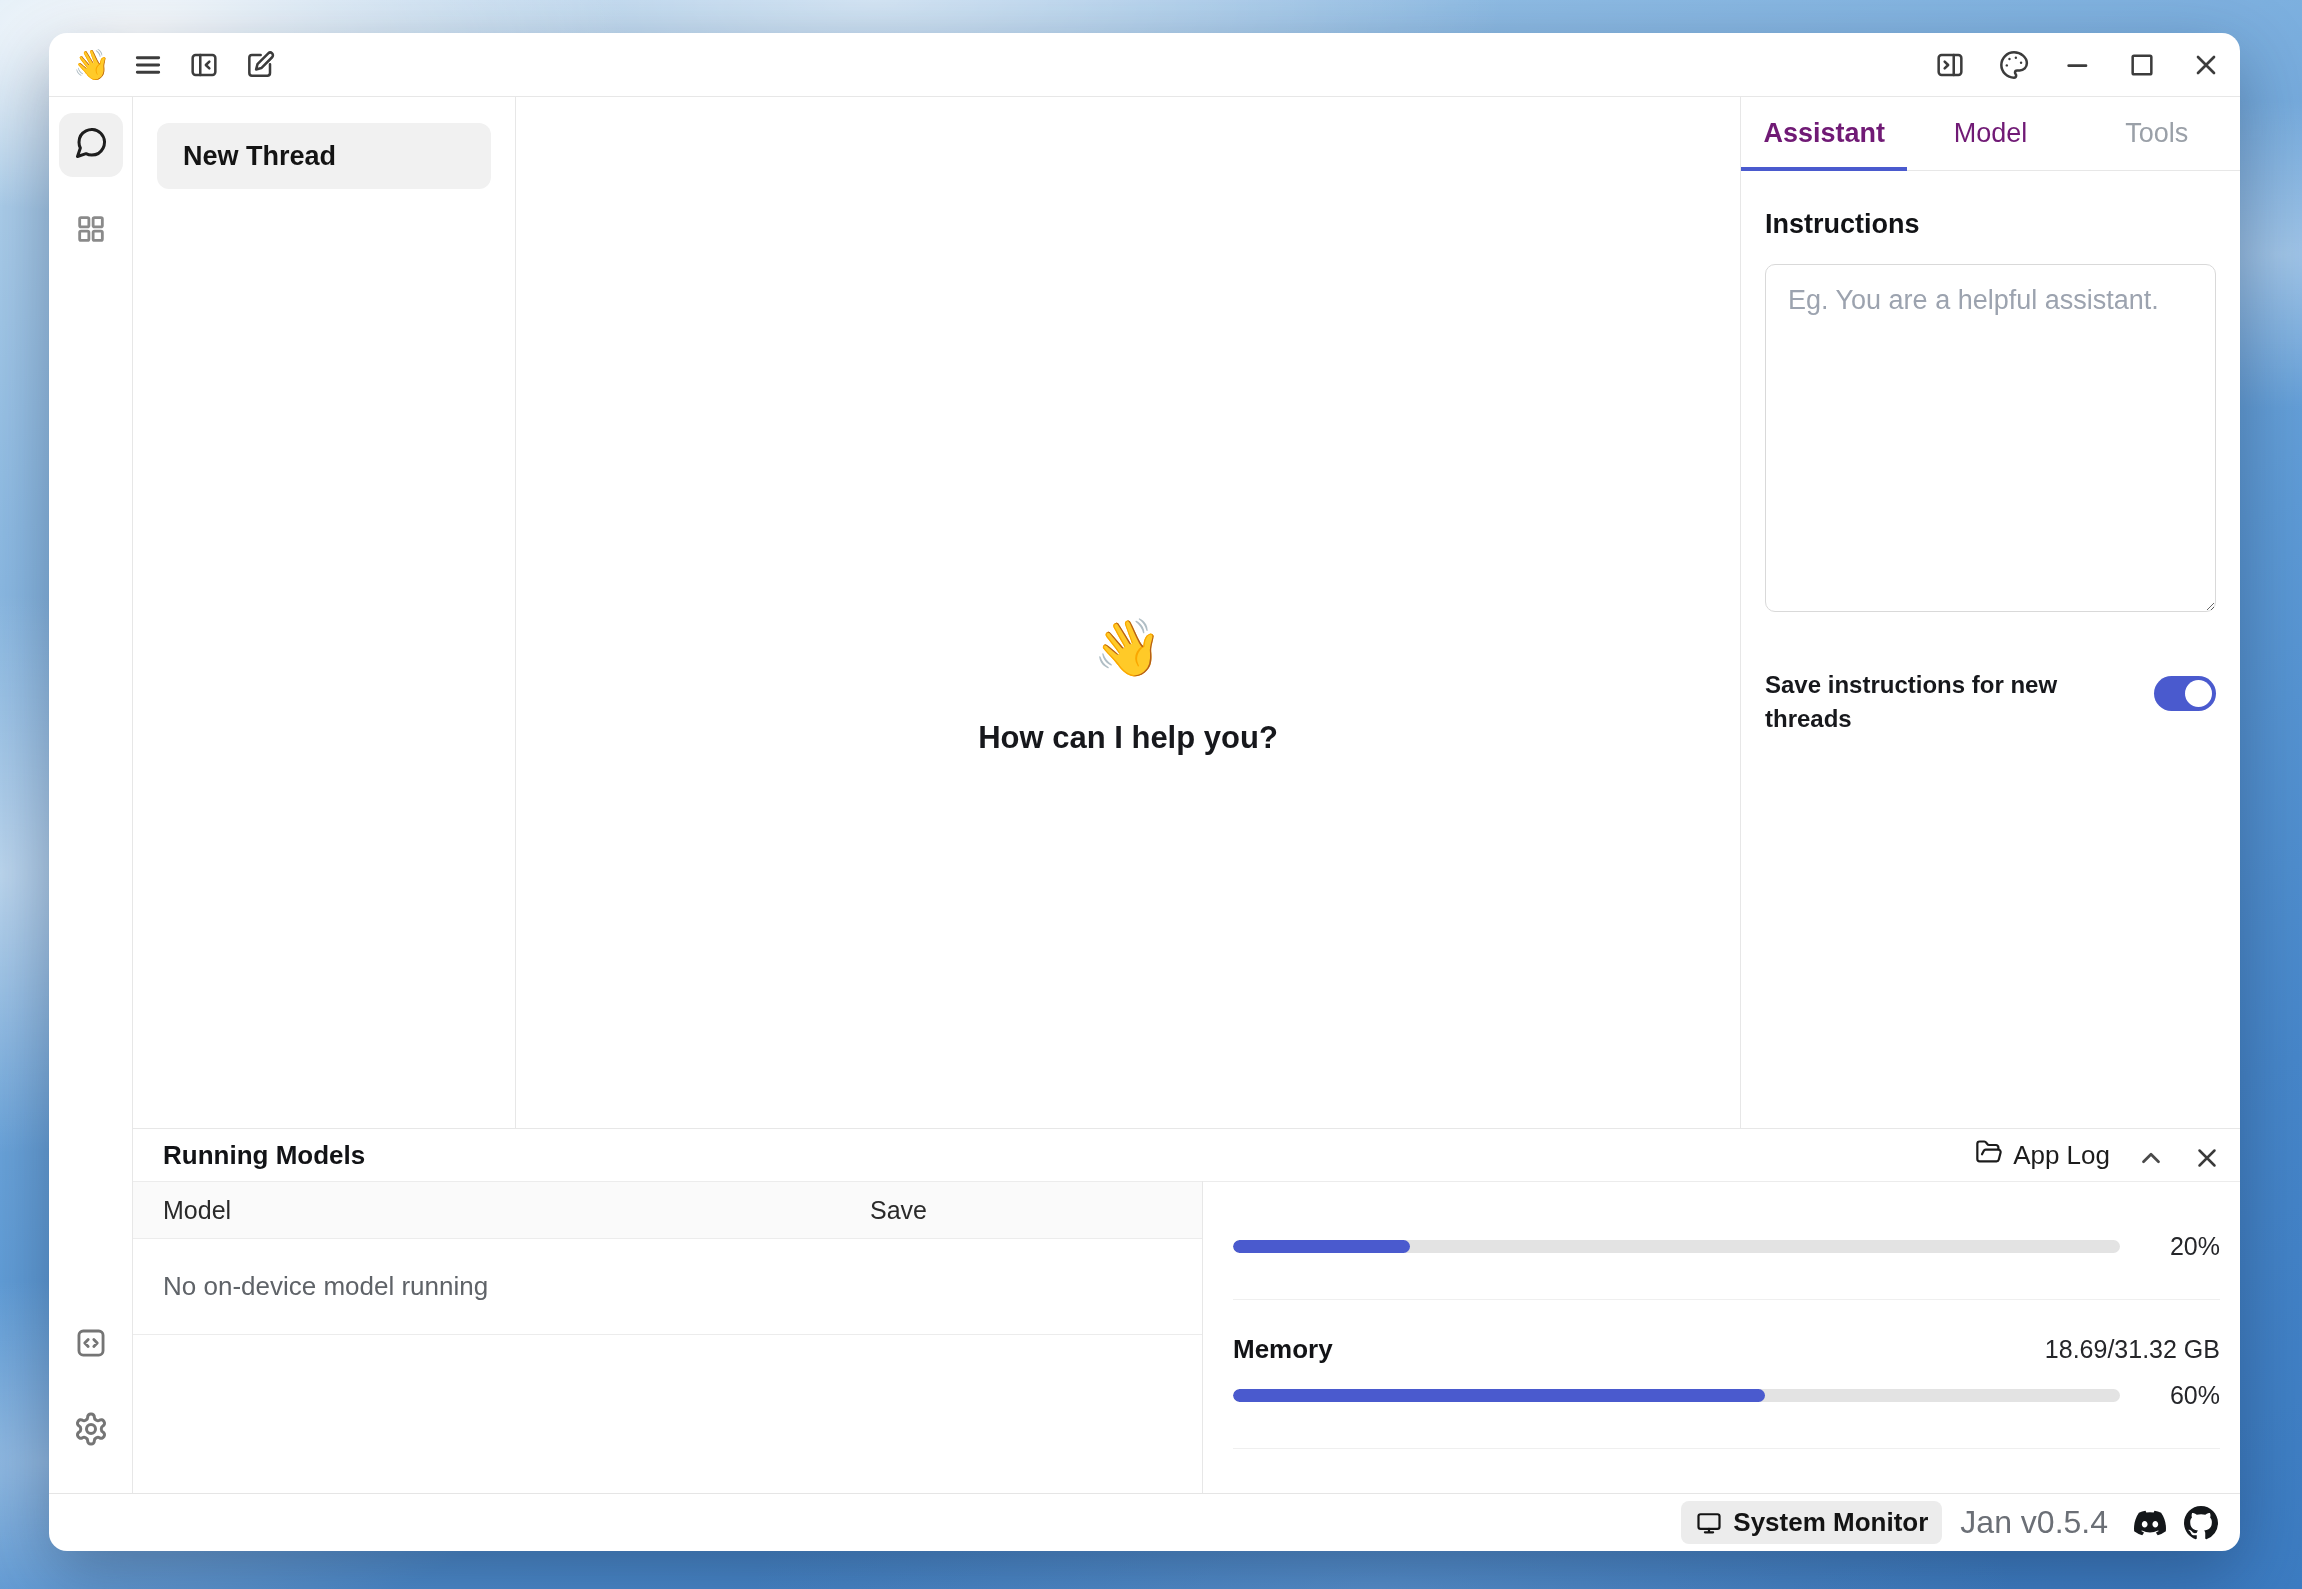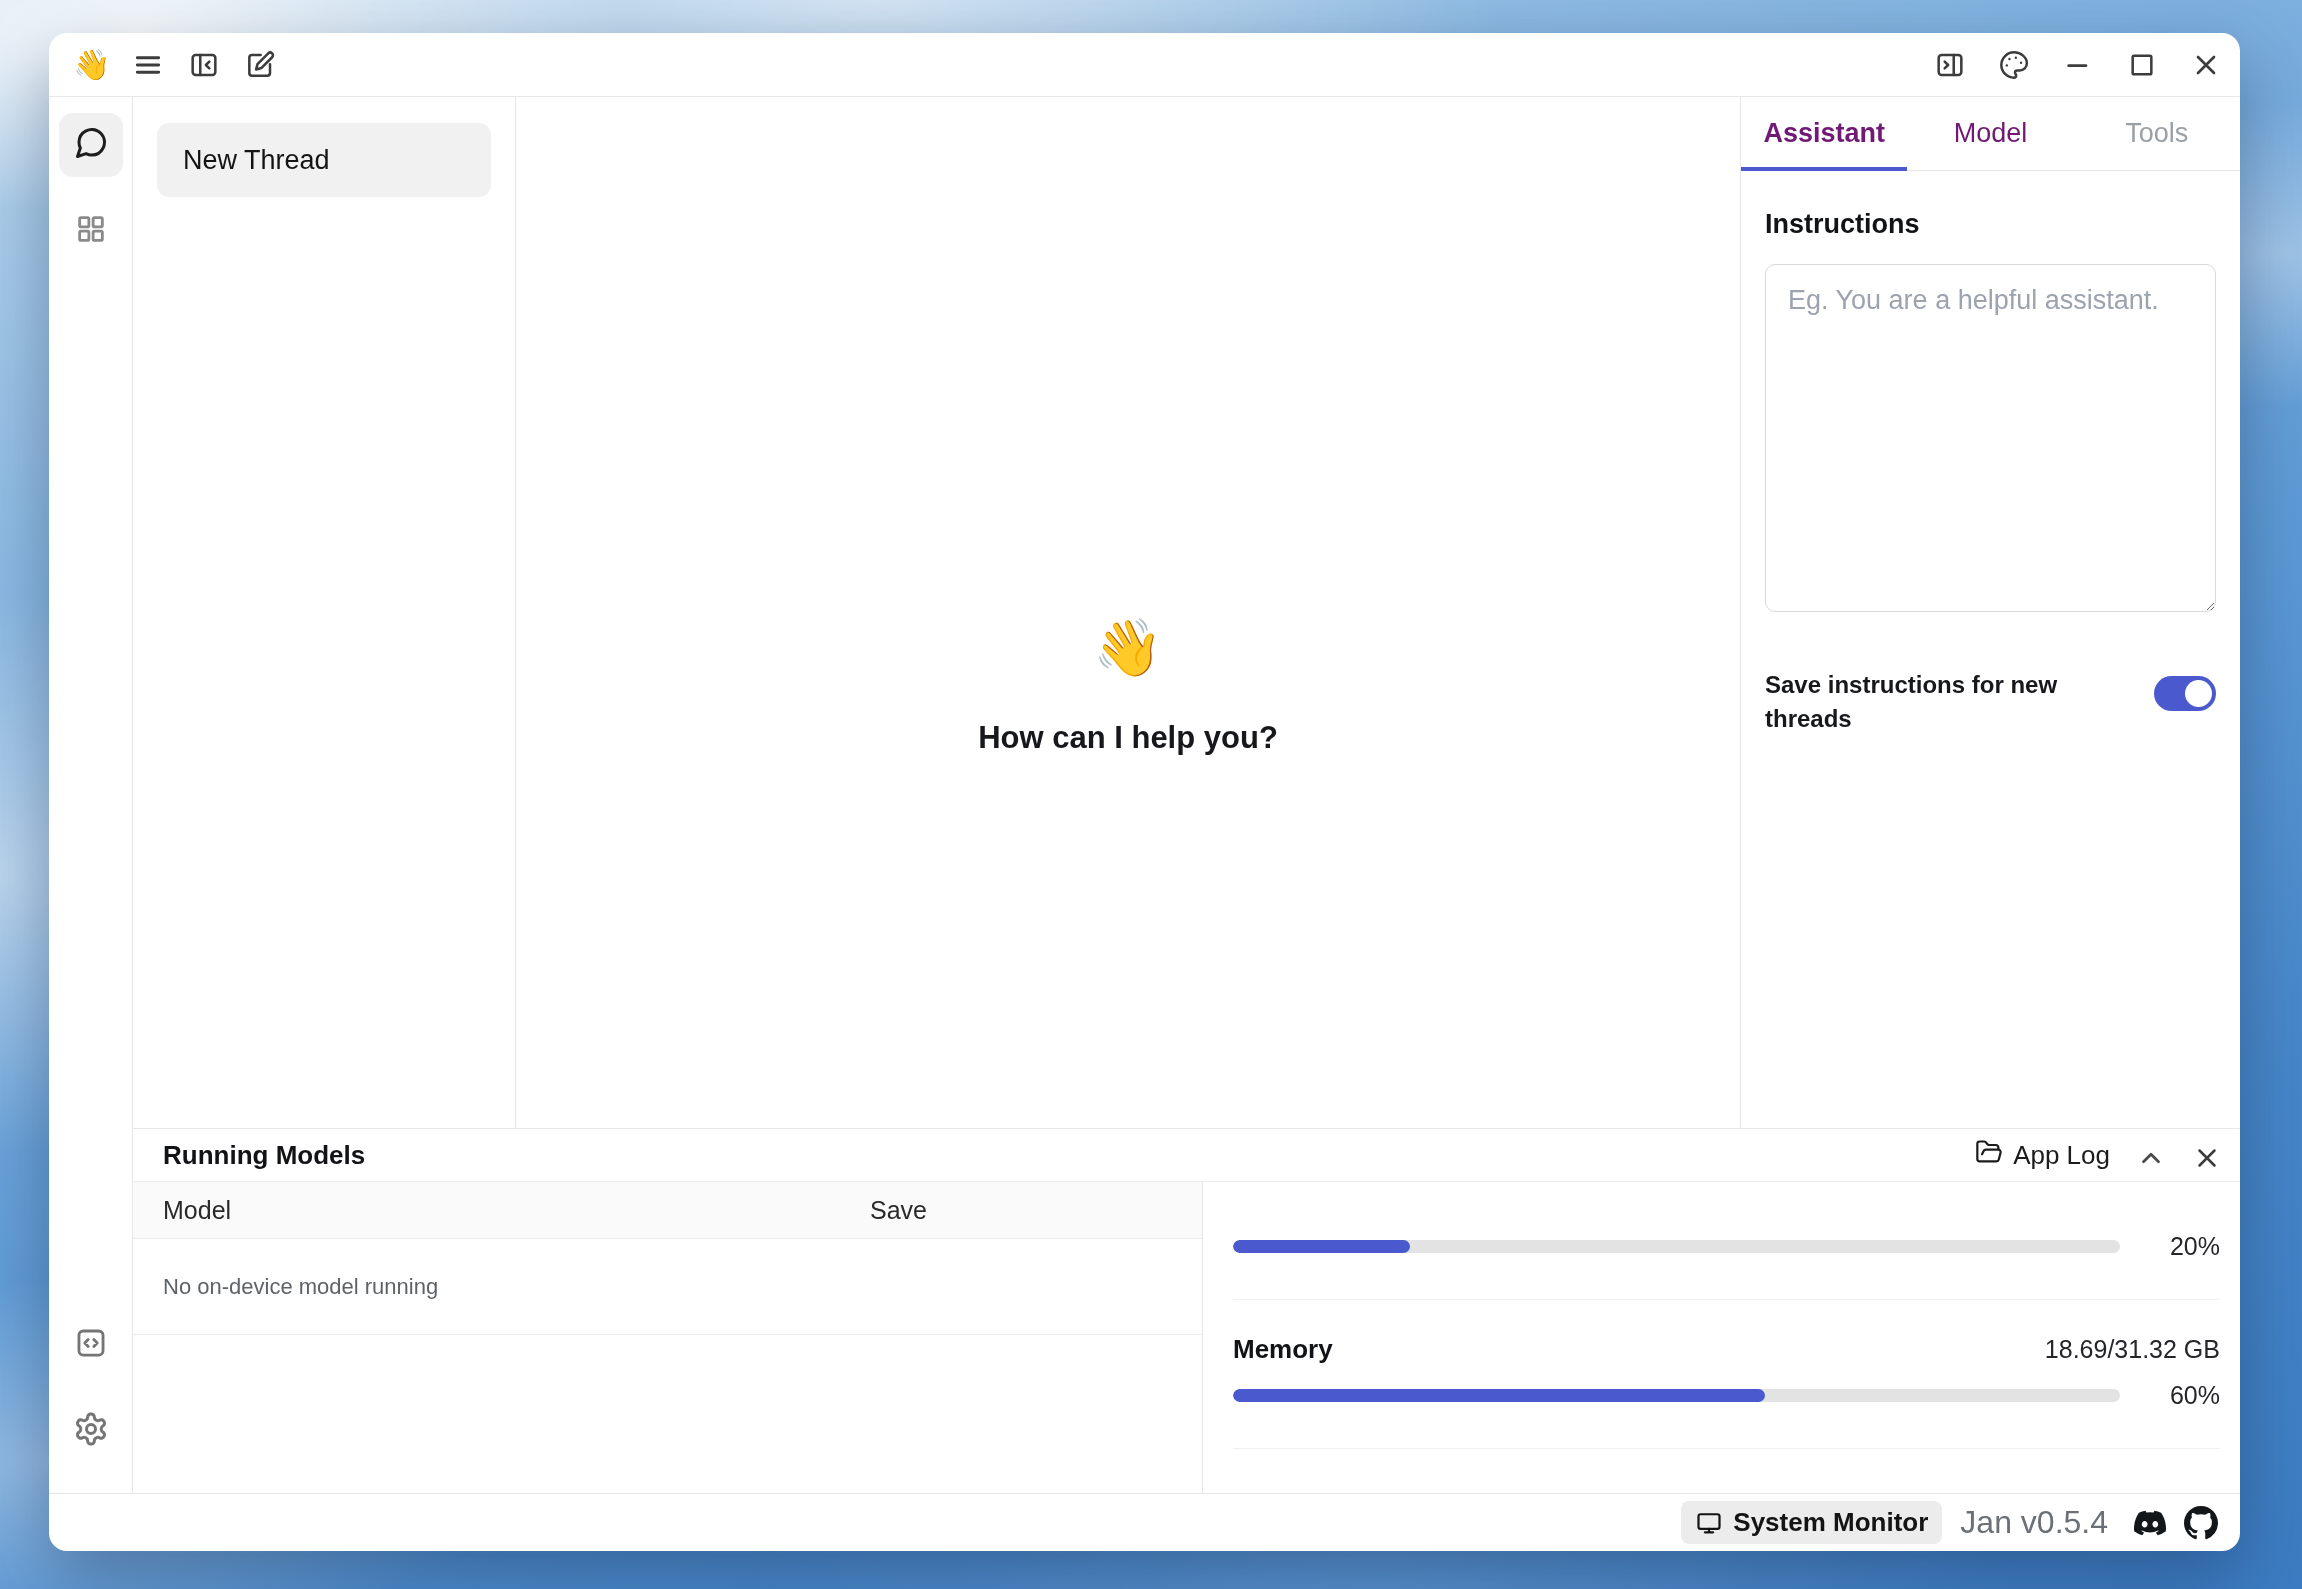--- a/index.html
+++ b/index.html
@@ -42,23 +42,23 @@
     display:flex; flex-direction:column; align-items:center; padding:16px 0 30px; }
   .rail-btn { width:64px; height:64px; border-radius:14px; display:flex;
     align-items:center; justify-content:center; cursor:pointer; }
   .rail-btn.active { background:#f0f0f0; }
   .rail-gap { flex:1; }
   .rail .mb { margin-bottom:22px; }
   .cols { flex:1; display:flex; flex-direction:column; min-width:0; }
   .panes { flex:1; display:flex; min-height:0; }
   
   .threads { flex:0 0 383px; border-right:1px solid #e7e7e7; padding:26px 24px; }
-  .thread-item { height:74px; background:#f1f1f1; border-radius:12px;
+  .thread-item { height:66px; background:#f1f1f1; border-radius:12px;
     display:flex; align-items:center; padding-left:26px;
-    font-size:27px; font-weight:400; color:#141414; cursor:pointer; }
+    font-size:27px; font-weight:700; color:#141414; cursor:pointer; }
   
   .chat-main { flex:1; display:flex; flex-direction:column; align-items:center;
     justify-content:center; }
   .greet { display:flex; flex-direction:column; align-items:center; margin-top:150px; }
   .greet .wave { font-size:56px; line-height:1; }
   .greet .msg { margin-top:44px; font-size:31px; font-weight:600; color:#17181c; }
   
   .rightpanel { flex:0 0 500px; border-left:1px solid #e7e7e7; display:flex; flex-direction:column; }
   .tabs { height:74px; flex:0 0 74px; display:flex; border-bottom:1px solid #e7e7e7; }
   .tab { flex:1; display:flex; align-items:center; justify-content:center;
@@ -87,21 +87,21 @@
   .bp-title { font-size:26px; font-weight:700; color:#121316; }
   .bp-actions { margin-left:auto; display:flex; align-items:flex-end; gap:26px; }
   .applog { display:flex; align-items:center; gap:10px; cursor:pointer; font-size:26px; color:#1c1c1c; }
   .bp-content { flex:1; display:flex; min-height:0; }
   .model-table { flex:0 0 1070px; border-right:1px solid #e7e7e7; display:flex; flex-direction:column; }
   .mt-head { height:58px; flex:0 0 58px; background:#fafafa; border-top:1px solid #ececec;
     border-bottom:1px solid #ececec; display:flex; align-items:center; font-size:25px; color:#2a2a2a; }
   .mt-col-model { flex:0 0 737px; padding-left:30px; }
   .mt-col-size { flex:1; }
   .mt-empty { height:96px; border-bottom:1px solid #ececec; display:flex; align-items:center;
-    padding-left:30px; font-size:22px; color:#5f6368; }
+    padding-left:30px; font-size:26px; color:#5f6368; }
   .gauges { flex:1; padding:34px 20px 0 30px; border-top:1px solid #ececec; }
   .gauge-label-row { display:flex; align-items:baseline; justify-content:space-between; }
   .gauge-label { font-size:26px; font-weight:700; color:#121316; }
   .gauge-detail { font-size:25px; color:#25262a; }
   .bar-row { display:flex; align-items:center; margin-top:16px; }
   .track { flex:1; height:13px; background:#e3e3e3; border-radius:7px; overflow:hidden; }
   .fill { height:100%; background:var(--accent,#4a5ace); border-radius:7px; }
   .pct { flex:0 0 100px; text-align:right; font-size:25px; color:#25262a; }
   .gauge-divider { border-bottom:1px solid #efefef; margin-top:38px; }
   .gauge + .gauge { margin-top:34px; }

